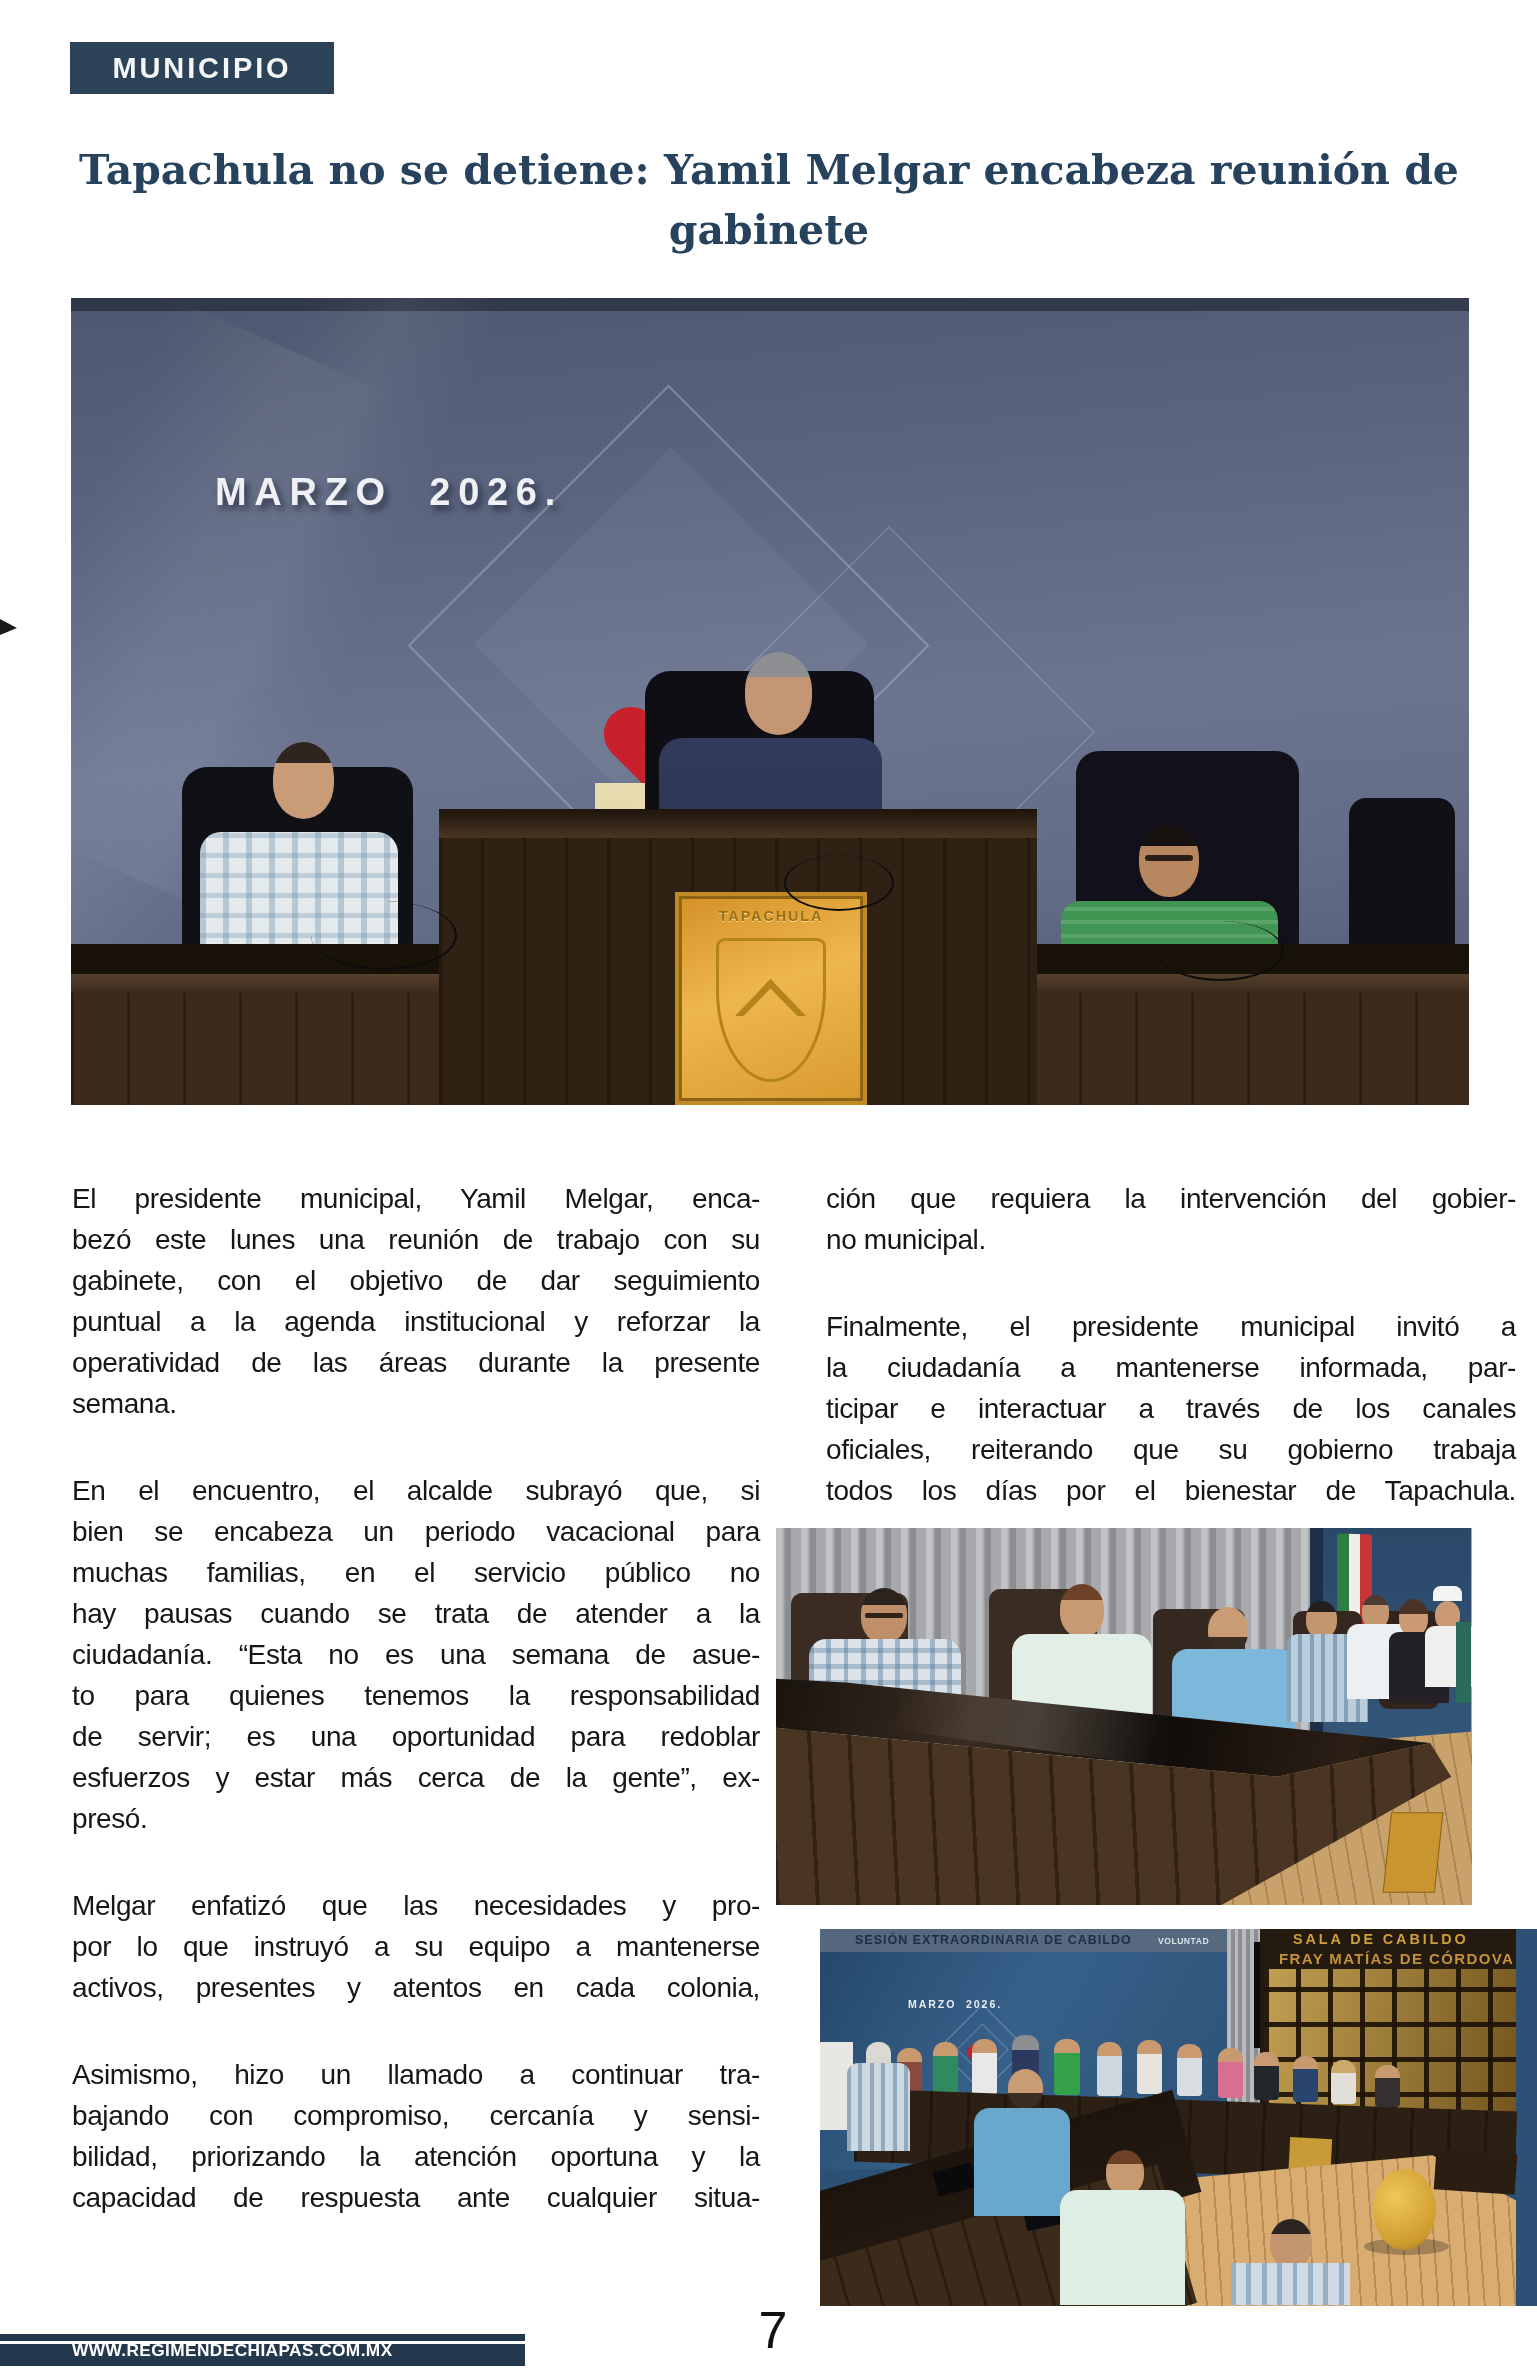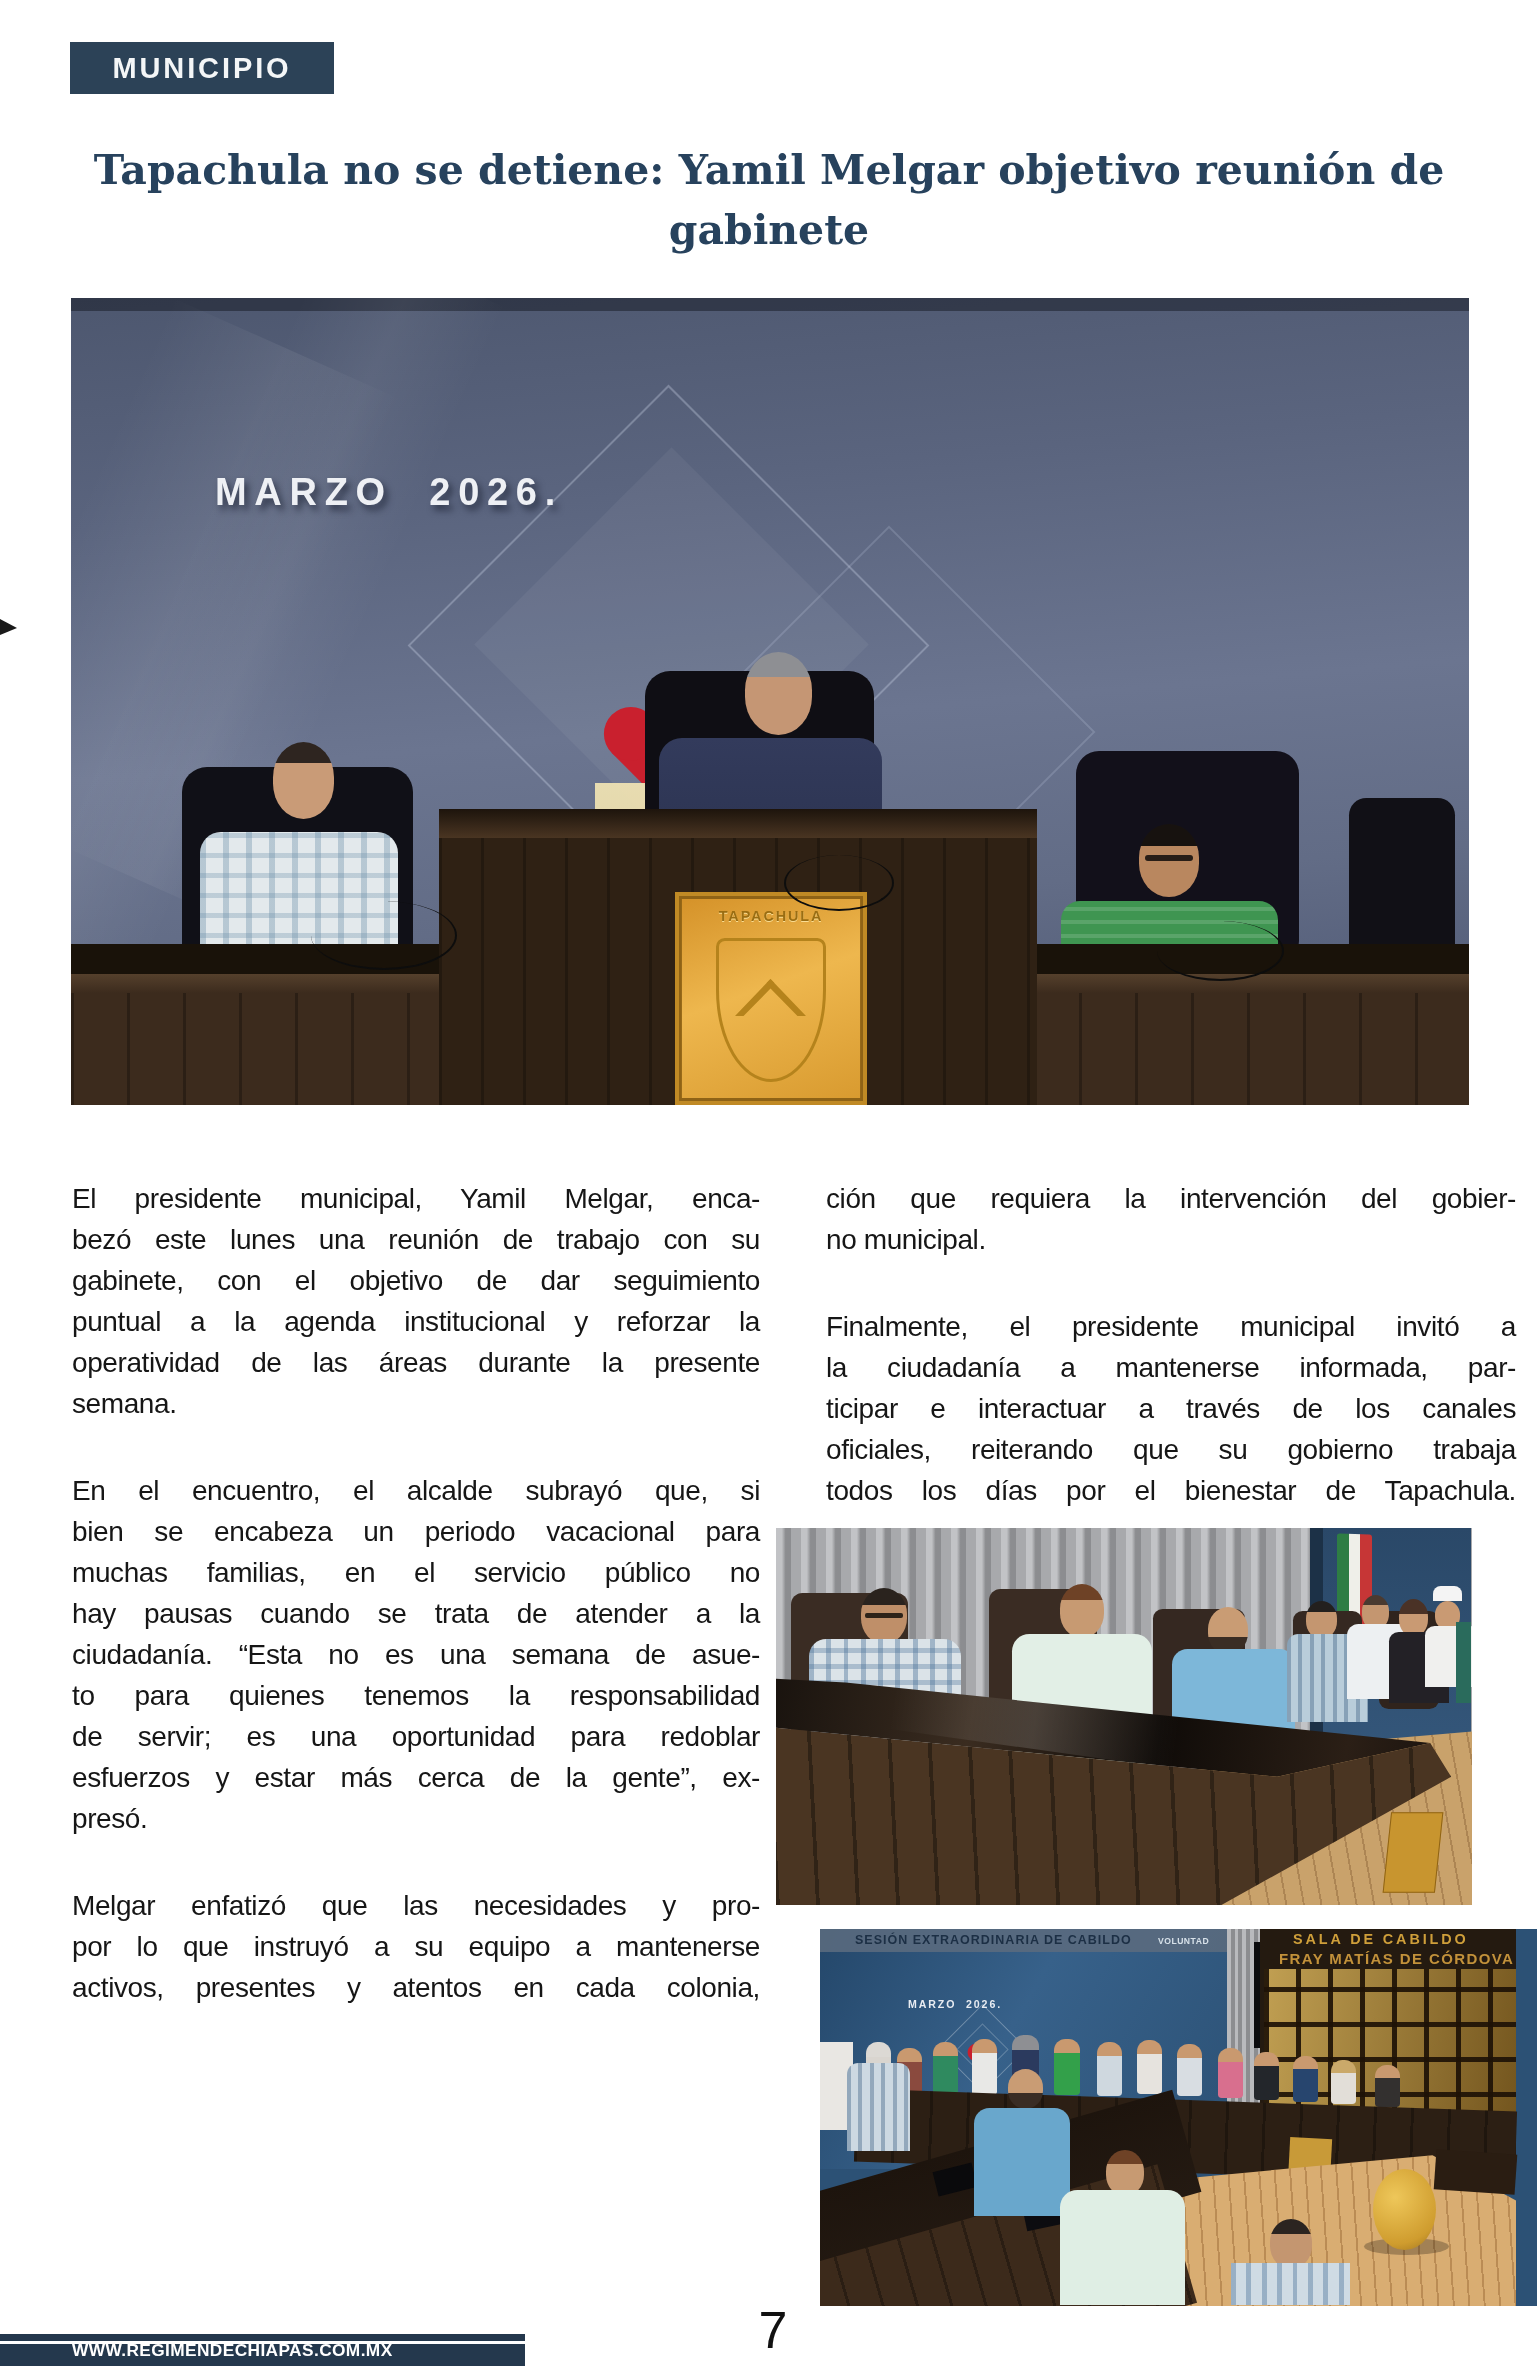--- a/index.html
+++ b/index.html
@@ -43,21 +43,21 @@
   .margin-arrow{left:0;top:619px;width:0;height:0;border-top:9.6px solid transparent;
       border-bottom:7.7px solid transparent;border-left:17.3px solid #1a1a1a;}
 </style>
 </head>
 <body>
 
 <div class="page">
 
   <div class="abs badge">MUNICIPIO</div>
   <div class="abs headline">
-    <div class="hl">Tapachula no se detiene: Yamil Melgar objetivo reunión de</div>
+    <div class="hl">Tapachula no se detiene: Yamil Melgar encabeza reunión de</div>
     <div class="hl">gabinete</div>
   </div>
 
   <div class="abs margin-arrow"></div>
 
   <div class="abs photo" style="left:71px;top:298px;width:1398px;height:807px;
               background:linear-gradient(175deg,#4d576f 0%,#5a647e 25%,#6b7590 52%,#626c86 72%,#4a5470 100%);">
     <div class="abs" style="left:0;top:0;width:1398px;height:13.4px;background:rgba(20,24,34,.5);"></div>
     <div class="abs" style="left:-58px;top:19px;width:250px;height:730px;transform:rotate(24deg);
                 background:linear-gradient(90deg,transparent,rgba(255,255,255,.07),transparent);"></div>
@@ -159,20 +159,26 @@
         <div class="line">ciudadanía. “Esta no es una semana de asue-</div>
         <div class="line">to para quienes tenemos la responsabilidad</div>
         <div class="line">de servir; es una oportunidad para redoblar</div>
         <div class="line">esfuerzos y estar más cerca de la gente”, ex-</div>
         <div class="line line-end">presó.</div>
       </div>
       <div class="para">
         <div class="line">Melgar enfatizó que las necesidades y pro-</div>
         <div class="line">por lo que instruyó a su equipo a mantenerse</div>
         <div class="line">activos, presentes y atentos en cada colonia,</div>
+      </div>
+      <div class="para">
+        <div class="line">Asimismo, hizo un llamado a continuar tra-</div>
+        <div class="line">bajando con compromiso, cercanía y sensi-</div>
+        <div class="line">bilidad, priorizando la atención oportuna y la</div>
+        <div class="line">capacidad de respuesta ante cualquier situa-</div>
       </div>
     </div>
   <div id="col-right" class="col">
       <div class="para">
         <div class="line">ción que requiera la intervención del gobier-</div>
         <div class="line line-end">no municipal.</div>
       </div>
       <div class="para">
         <div class="line">Finalmente, el presidente municipal invitó a</div>
         <div class="line">la ciudadanía a mantenerse informada, par-</div>

